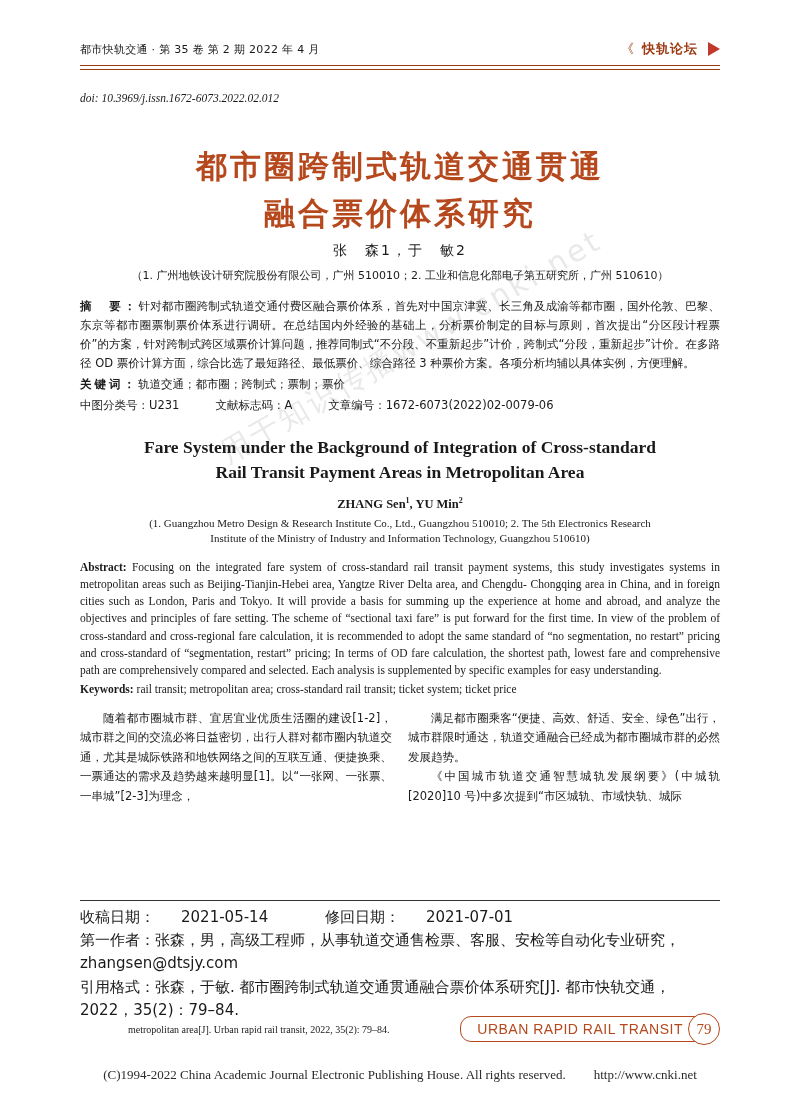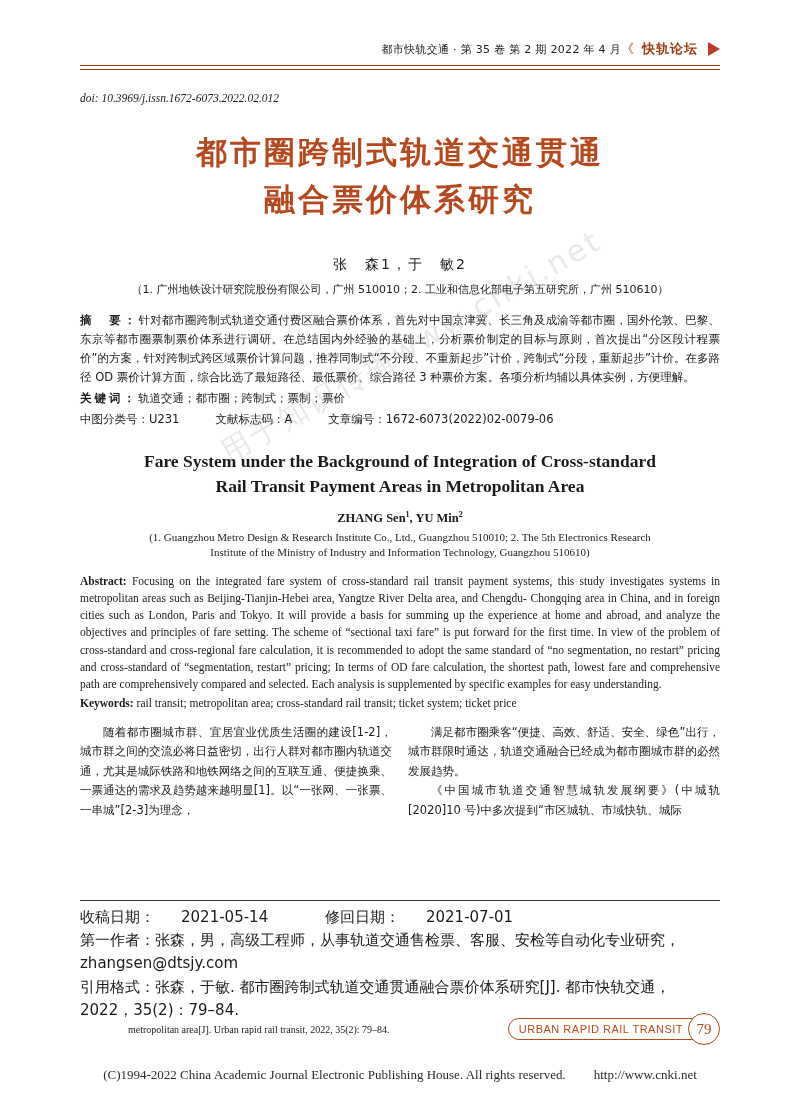--- a/index.html
+++ b/index.html
@@ -21,21 +21,21 @@
     width: 800px; height: 1095px;
     box-sizing: border-box;
     padding: 40px 80px 0 80px;
     background: #fff;
   }
 
   
   .runhead {
     display: flex;
     align-items: center;
-    justify-content: flex-end;
+    justify-content: space-between;
     font-size: 11.5px;
     color: #1a1a1a;
     padding-bottom: 7px;
   }
   .runhead-left {
     font-family: "DejaVu Sans", sans-serif;
     font-size: 11px;
     letter-spacing: 0.3px;
   }
   .runhead-right {
@@ -69,33 +69,33 @@
   .rule-top2 {
     border-bottom: 0.8px solid #9c3a12;
     margin-bottom: 22px;
   }
 
   
   .doi {
     font-size: 11.5px;
     font-style: italic;
     font-family: "Liberation Serif", serif;
-    margin-bottom: 26px;
+    margin-bottom: 42px;
   }
 
   
   .cn-title {
     text-align: center;
     color: #b5481c;
-    font-family: Liberation Sans, sans-serif;
+    font-family: Liberation Mono, monospace;
     font-weight: bold;
     font-size: 31px;
     line-height: 1.5;
     letter-spacing: 3px;
-    margin-bottom: 33px;
+    margin-bottom: 3px;
   }
   .cn-authors {
     text-align: center;
     font-size: 14px;
     font-family: "DejaVu Sans", sans-serif;
     letter-spacing: 2px;
     margin-bottom: 8px;
   }
   .cn-affil {
     text-align: center;
@@ -206,23 +206,23 @@
     right: 0;
     bottom: -8px;
     display: flex;
     align-items: center;
   }
   .badge-pill {
     border: 1.2px solid #b5481c;
     border-radius: 11px;
     color: #b5481c;
     font-family: "Liberation Sans", sans-serif;
-    font-size: 11px;
+    font-size: 14px;
     letter-spacing: 0.5px;
-    padding: 4px 26px 4px 10px;
+    padding: 4px 26px 4px 16px;
     margin-right: -22px;
   }
   .badge-num {
     width: 30px; height: 30px;
     border-radius: 50%;
     border: 1.2px solid #b5481c;
     background: #fff;
     color: #b5481c;
     font-family: "Liberation Serif", serif;
     font-size: 15px;

